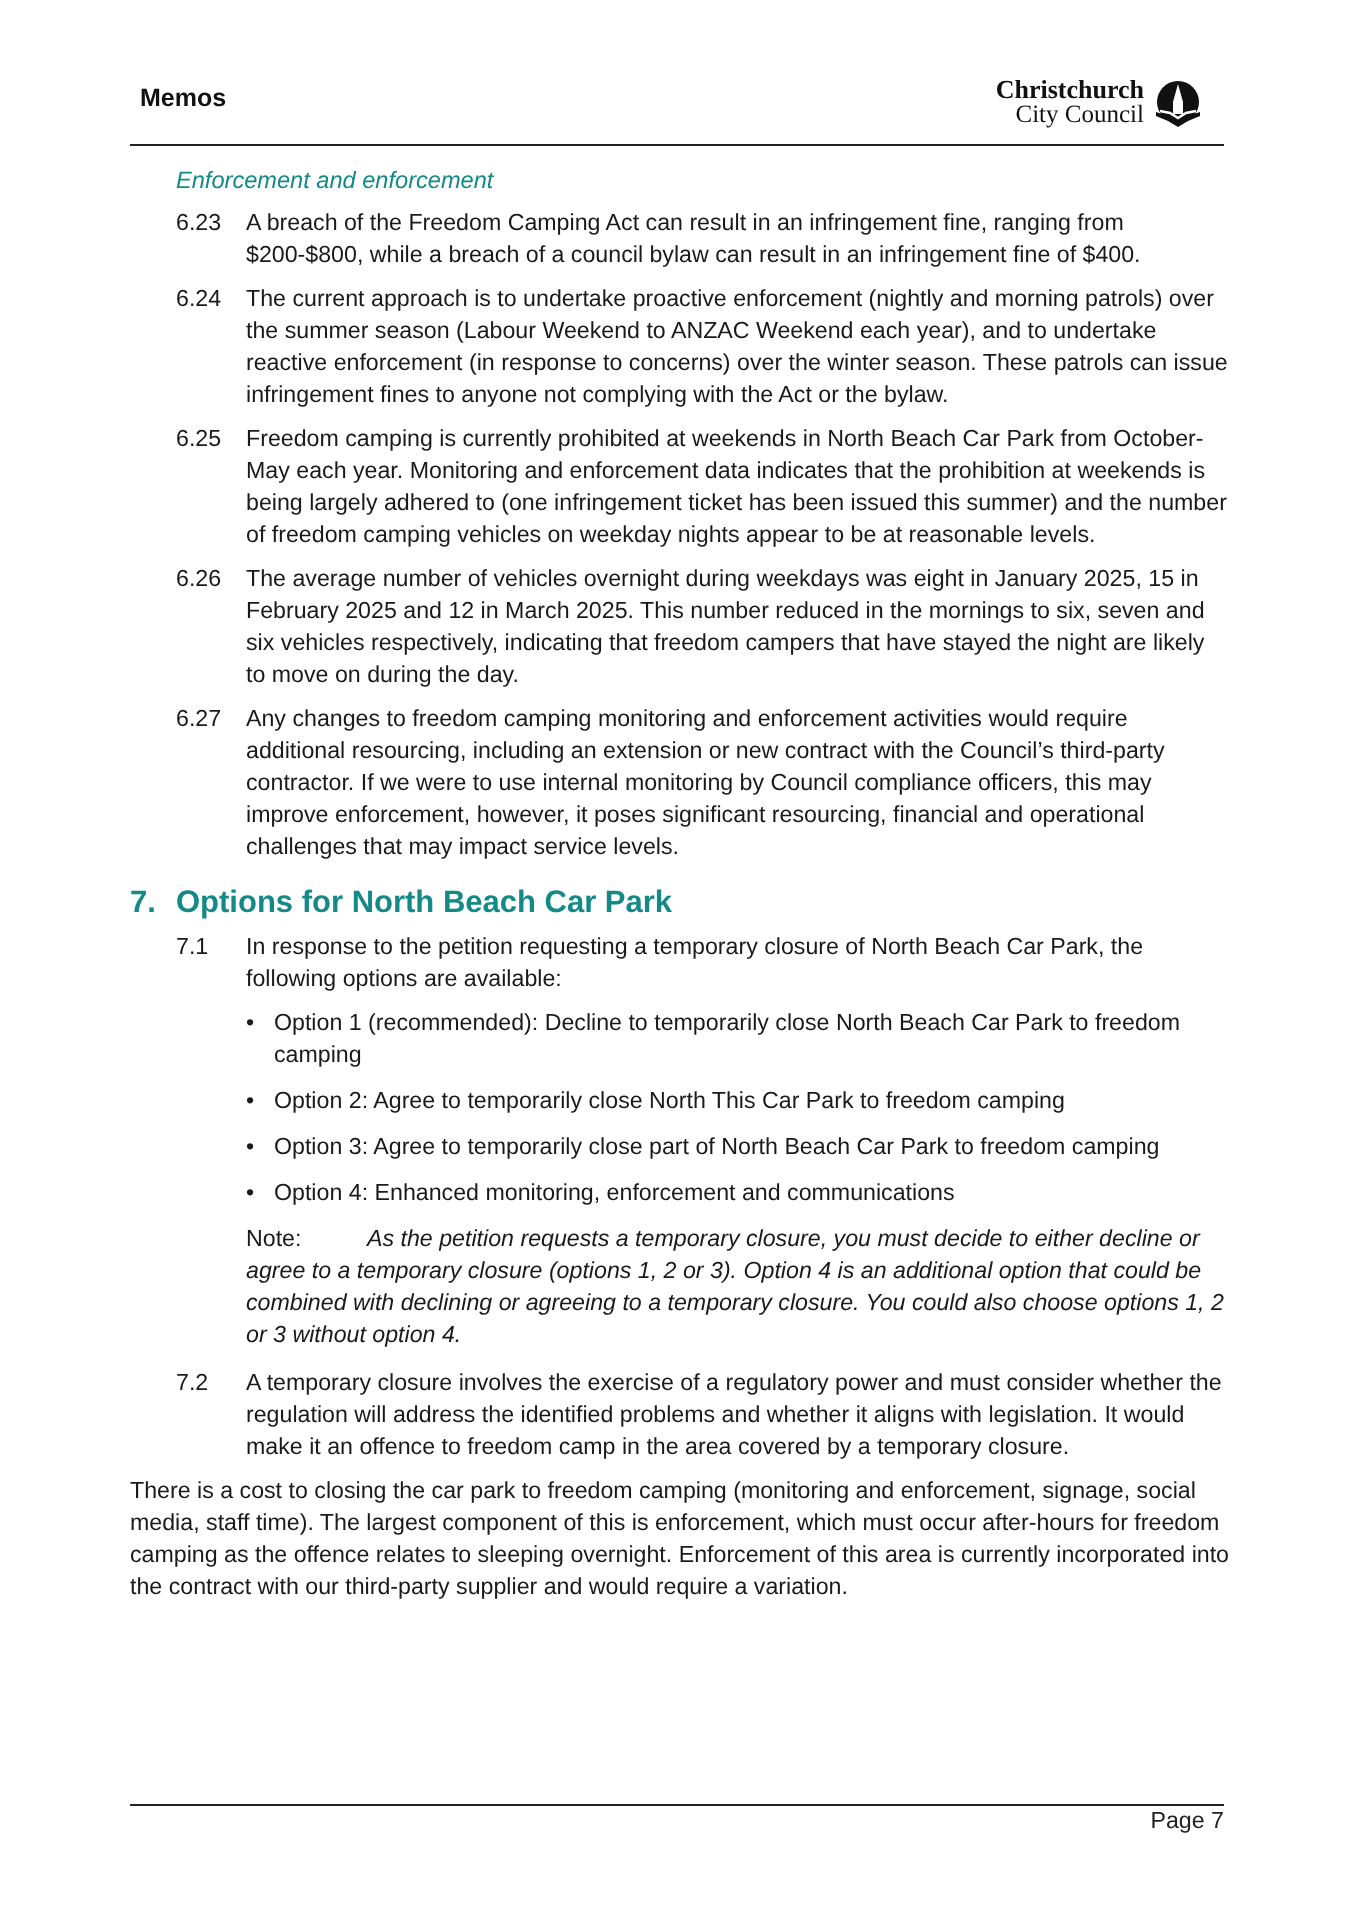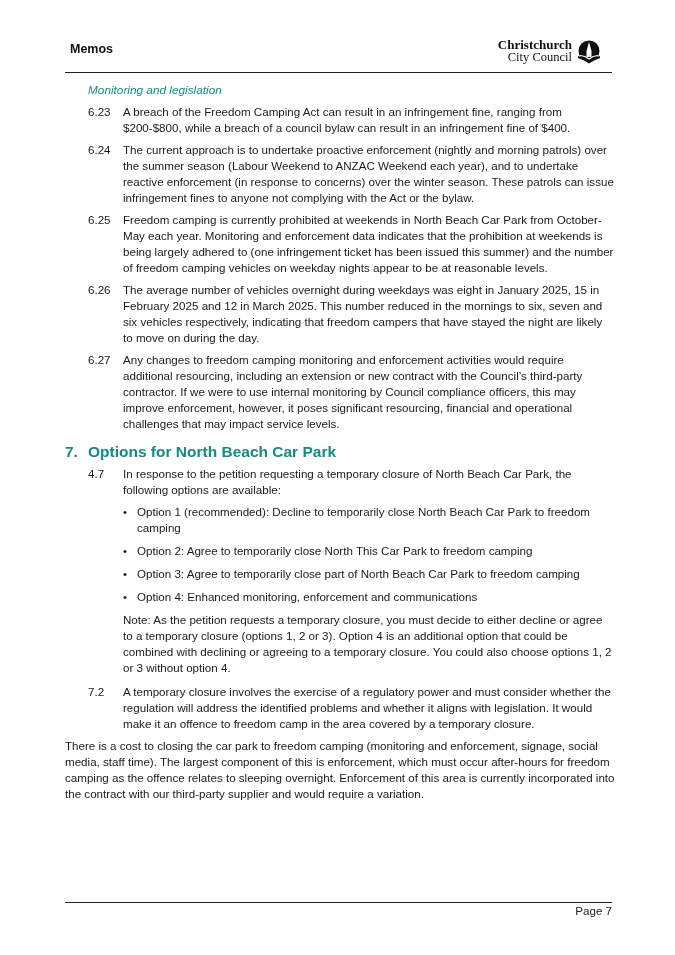--- a/index.html
+++ b/index.html
@@ -106,20 +106,22 @@
     }
     .bullet-dot {
       position: absolute;
       left: 0;
       top: 0;
     }
     .note {
       margin: 6px 0 8px 58px;
     }
     .note-body {
+      font-style: italic;
+      margin-left: 30px;
     }
     b { font-weight: normal; }
 
     .footer {
       position: absolute;
       left: 65px;
       top: 902px;
       width: 547px;
       border-top: 1.5px solid #222;
     }
@@ -147,21 +149,21 @@
         <circle cx="13" cy="12" r="10.5" fill="#111"></circle>
         <path d="M13 3 L10.5 12 L10.5 18 L15.5 18 L15.5 12 Z" fill="#fff"></path>
         <path d="M2 17 L8 19 L13 22 L18 19 L24 17 L24 19 L18 21.5 L13 24.5 L8 21.5 L2 19 Z" fill="#111"></path>
         <path d="M4 16.5 L9 17.5 L13 20 L17 17.5 L22 16.5" stroke="#fff" stroke-width="1.2" fill="none"></path>
       </svg>
     </span>
   </div>
 </div>
 
 <div class="content">
-  <div class="subheading">Monitoring and legislation</div>
+  <div class="subheading">Enforcement and enforcement</div>
 
   <div class="para">
     <span class="para-num">6.23</span>
     <span class="para-text">A breach of the Freedom Camping Act can result in an infringement fine, ranging from $200-$800, while a breach of a council bylaw can result in an infringement fine of $400.</span>
   </div>
   <div class="para">
     <span class="para-num">6.24</span>
     <span class="para-text">The current approach is to undertake proactive enforcement (nightly and morning patrols) over the summer season (Labour Weekend to ANZAC Weekend each year), and to undertake reactive enforcement (in response to concerns) over the winter season. These patrols can issue infringement fines to anyone not complying with the Act or the bylaw.</span>
   </div>
   <div class="para">
@@ -176,21 +178,21 @@
     <span class="para-num">6.27</span>
     <span class="para-text">Any changes to freedom camping monitoring and enforcement activities would require additional resourcing, including an extension or new contract with the Council’s third-party contractor.  If we were to use internal monitoring by Council compliance officers, this may improve enforcement, however, it poses significant resourcing, financial and operational challenges that may impact service levels.</span>
   </div>
 
   <div class="section-heading">
     <span class="section-num">7.</span>
     <span>Options for North Beach Car Park</span>
   </div>
 
   <div class="para">
-    <span class="para-num">4.7</span>
+    <span class="para-num">7.1</span>
     <span class="para-text">In response to the petition requesting a temporary closure of North Beach Car Park, the following options are available:</span>
   </div>
 
   <ul class="bullets">
     <li>
       <span class="bullet-dot">•</span>
       <b>Option 1 (recommended):</b><span> Decline to temporarily close North Beach Car Park to freedom camping</span>
     </li>
     <li>
       <span class="bullet-dot">•</span>

